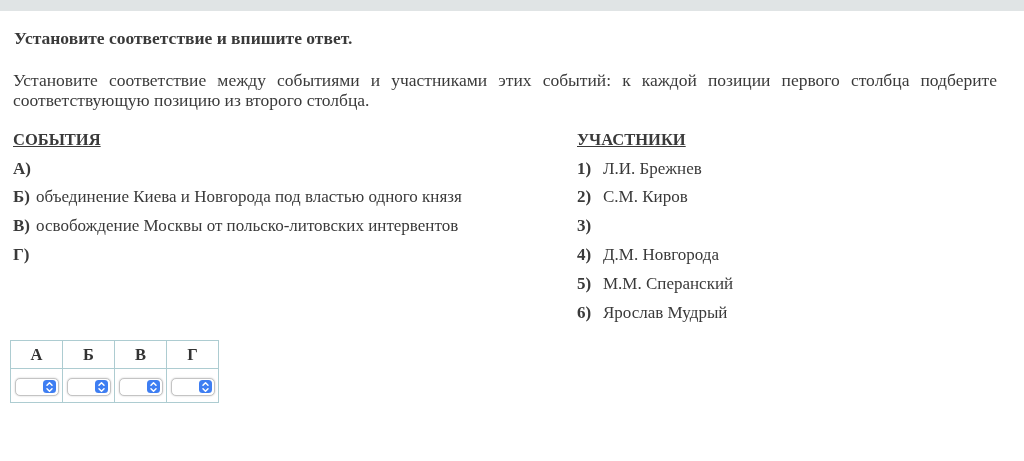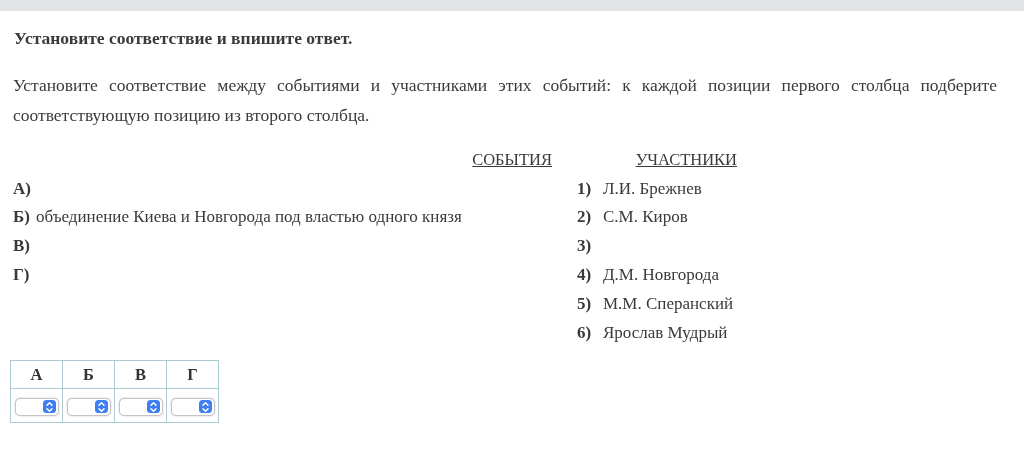--- a/index.html
+++ b/index.html
@@ -23,30 +23,30 @@
 
   .title{
     margin:17px 0 0 1px;
     font-size:17.5px;
     font-weight:bold;
     line-height:1.25;
   }
   .instruction{
     margin:20px 0 16px 0;
     font-size:17.5px;
-    line-height:30px;
+    line-height:20px;
     text-align:justify;
   }
 
   .columns{ display:flex; margin-top:6px; }
   .col-events{ width:539px; flex:none; }
   .col-participants{ margin-left:25px; width:160px; flex:none; }
   .col-header{
-    text-align:right;
-    font-weight:normal;
+    text-align:left;
+    font-weight:bold;
     font-size:16.5px;
     line-height:28.8px;
     white-space:nowrap;
   }
   .col-header span{ text-decoration:underline; }
   .row{
     display:flex;
     line-height:28.8px;
     font-size:17px;
     white-space:nowrap;
@@ -116,20 +116,21 @@
       <div class="col-header"><span>СОБЫТИЯ</span></div>
       <div class="row">
         <span class="marker">А)</span>
       </div>
       <div class="row">
         <span class="marker">Б)</span>
         <span class="item-text">объединение Киева и Новгорода под властью одного князя</span>
       </div>
       <div class="row">
         <span class="marker">В)</span>
+        <span class="item-text">освобождение Москвы от польско-литовских интервентов</span>
       </div>
       <div class="row">
         <span class="marker">Г)</span>
       </div>
     </div>
 
     <div class="col-participants">
       <div class="col-header"><span>УЧАСТНИКИ</span></div>
       <div class="row">
         <span class="marker">1)</span>

